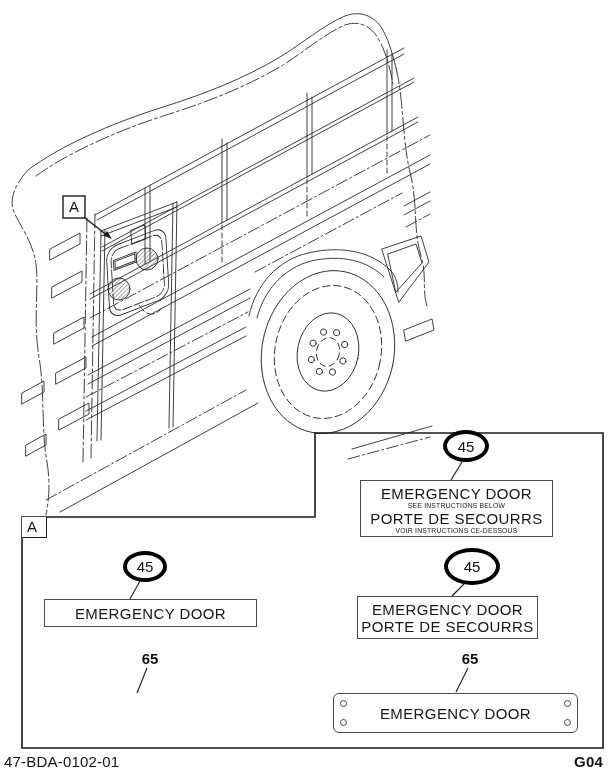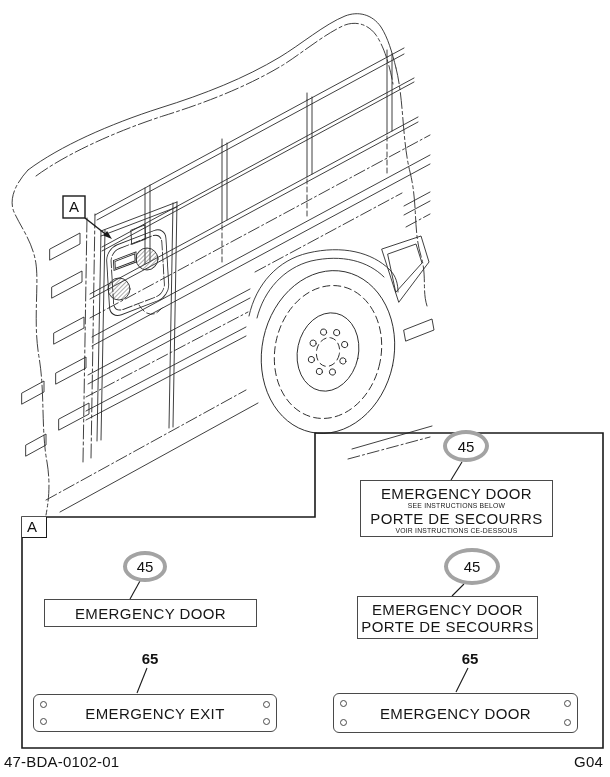--- a/index.html
+++ b/index.html
@@ -4,21 +4,21 @@
 <style>
   html,body{margin:0;padding:0;background:#fff;}
   #stage{
     position:relative;width:610px;height:777px;background:#ffffff;
     font-family:"Liberation Sans", sans-serif;color:#111;overflow:hidden;
   }
   #linework{position:absolute;left:0;top:0;z-index:1;}
   .abs{position:absolute;z-index:2;}
   
   .oval{
-    border:4px solid #a3a3a3;border-radius:50%;background:#fff;
+    border:4px solid #000000;border-radius:50%;background:#fff;
     display:flex;align-items:center;justify-content:center;
     font-size:15px;color:#111;box-sizing:border-box;
   }
   
   .decal{
     border:1px solid #4a4a4a;background:#fff;box-sizing:border-box;
     text-align:center;color:#161616;
   }
   .decal .big{font-size:15px;letter-spacing:.4px;line-height:17px;white-space:nowrap;}
   .decal .tiny{font-size:6.8px;letter-spacing:.2px;line-height:8px;white-space:nowrap;}
@@ -194,33 +194,26 @@
     <div class="big">EMERGENCY DOOR</div>
   </div>
 
   <div class="abs oval" style="left:444px;top:548px;width:56px;height:37px;">45</div>
   <div class="abs decal" style="left:357px;top:596px;width:181px;height:43px;padding-top:4px;">
     <div class="big">EMERGENCY DOOR</div>
     <div class="big">PORTE DE SECOURRS</div>
   </div>
 
   <div class="abs refnum" style="left:132px;top:650px;width:36px;">65</div>
-  <div class="abs plate" style="left:33px;top:694px;width:244px;height:38px;">
-    <span>EMERGENCY EXIT</span>
-    <span class="hole" style="left:6px;top:6px;"></span>
-    <span class="hole" style="right:6px;top:6px;"></span>
-    <span class="hole" style="left:6px;bottom:6px;"></span>
-    <span class="hole" style="right:6px;bottom:6px;"></span>
-  </div>
 
   <div class="abs refnum" style="left:452px;top:650px;width:36px;">65</div>
   <div class="abs plate" style="left:333px;top:693px;width:245px;height:40px;">
     <span>EMERGENCY DOOR</span>
     <span class="hole" style="left:6px;top:6px;"></span>
     <span class="hole" style="right:6px;top:6px;"></span>
     <span class="hole" style="left:6px;bottom:6px;"></span>
     <span class="hole" style="right:6px;bottom:6px;"></span>
   </div>
 
   <div class="abs footer-text" style="left:4px;top:753px;">47-BDA-0102-01</div>
-  <div class="abs footer-text" style="left:553px;top:753px;width:50px;text-align:right;">G04</div>
+  <div class="abs footer-text" style="left:553px;top:753px;width:50px;text-align:right;font-weight:bold;">G04</div>
 
 </div>
 
 </body></html>

